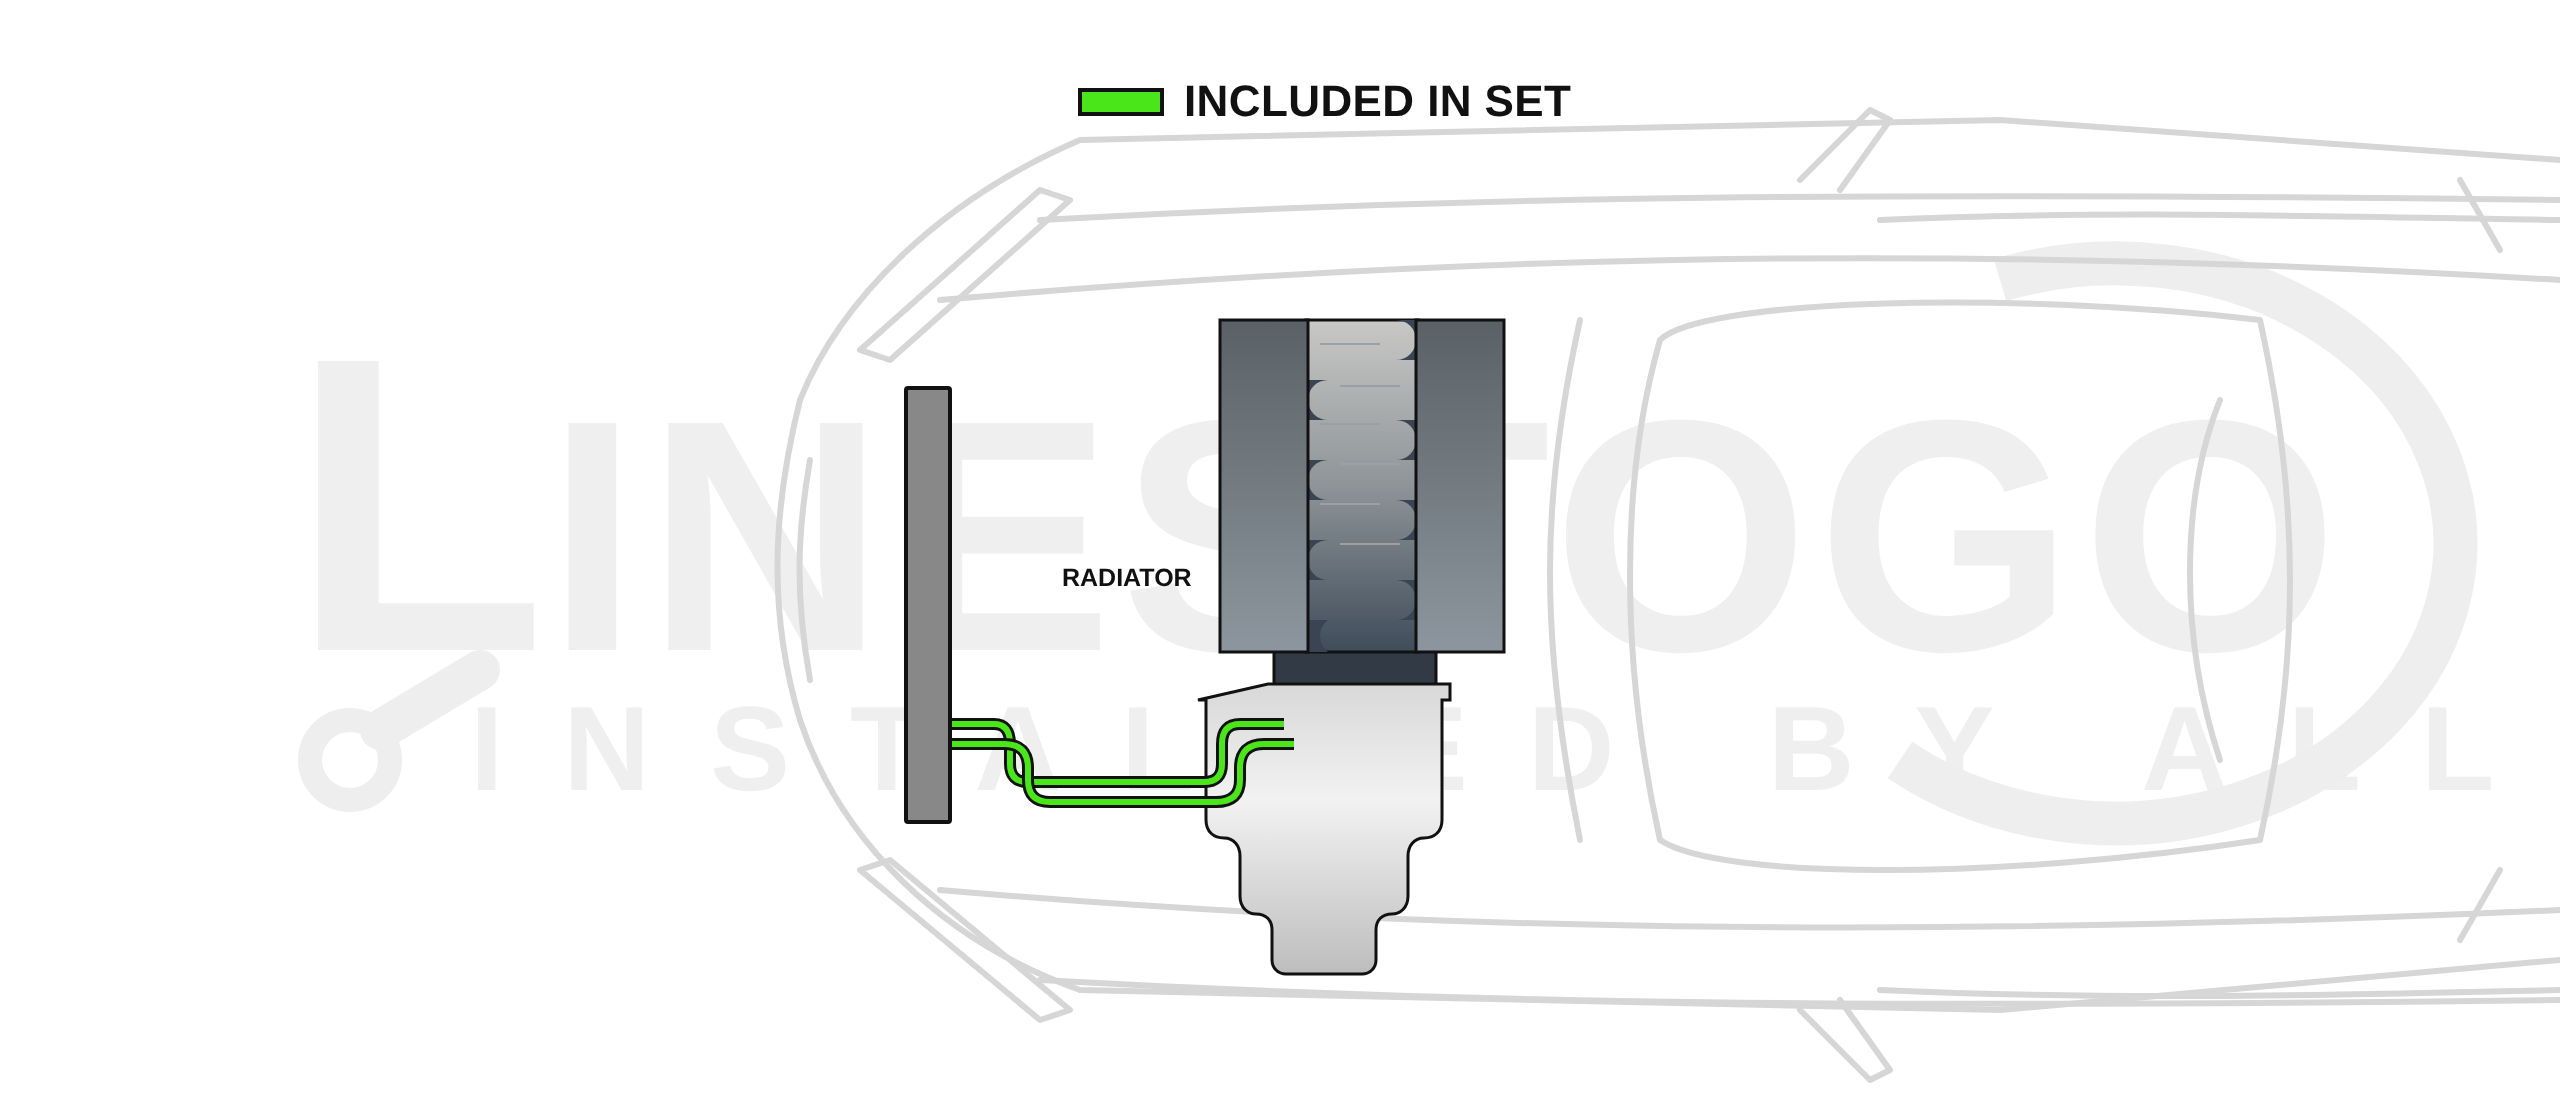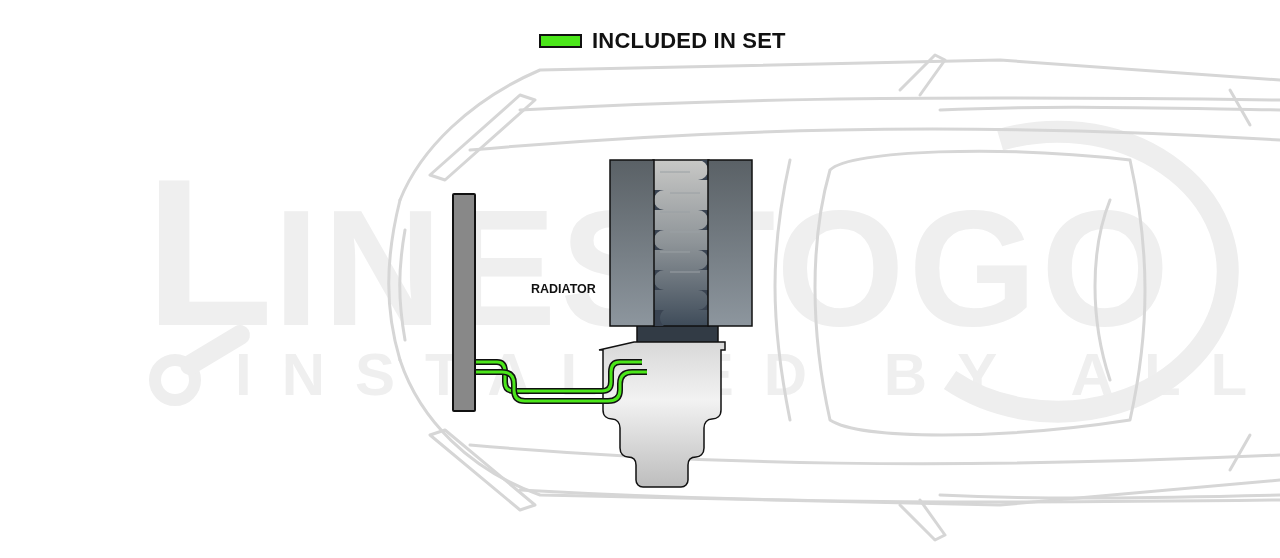--- a/index.html
+++ b/index.html
@@ -1,18 +1,18 @@
 <!DOCTYPE html>
 <html><head>
   <meta charset="utf-8">
   <style>
     html, body { margin: 0; padding: 0; background: #ffffff; }
     body { width: 1280px; height: 558px; overflow: hidden; position: relative; font-family: "DejaVu Sans", sans-serif; }
     .stage { position: absolute; left: 0; top: 0; width: 1280px; height: 558px; }
-    .legend { position: absolute; left: 539px; top: 28px; display: flex; align-items: center; }
+    .legend { position: absolute; left: 539px; top: 38px; display: flex; align-items: center; }
     .legend-swatch { width: 43px; height: 14px; background: #4be61a; border: 2.5px solid #111; box-sizing: border-box; margin-right: 10px; }
     .legend-label { font-family: "Liberation Sans", sans-serif; font-weight: bold; font-size: 22px; color: #111; letter-spacing: 0.2px; }
     .wm-big { position: absolute; left: 145px; top: 148px; font-family: "Liberation Sans", sans-serif; font-weight: bold; color: #efefef; white-space: nowrap; line-height: 1; }
     .wm-big .cap { font-size: 210px; }
     .wm-big .rest { font-size: 165px; letter-spacing: 4px; }
     .wm-small { position: absolute; left: 235px; top: 345px; font-family: "Liberation Sans", sans-serif; font-weight: bold; font-size: 60px; letter-spacing: 30px; color: #efefef; white-space: nowrap; line-height: 1; }
     .label-radiator { position: absolute; left: 484px; top: 282px; font-family: "Liberation Sans", sans-serif; font-weight: bold; font-size: 12.5px; color: #111; margin-left: 47px; }
     svg { position: absolute; left: 0; top: 0; }
   </style>
 </head>

